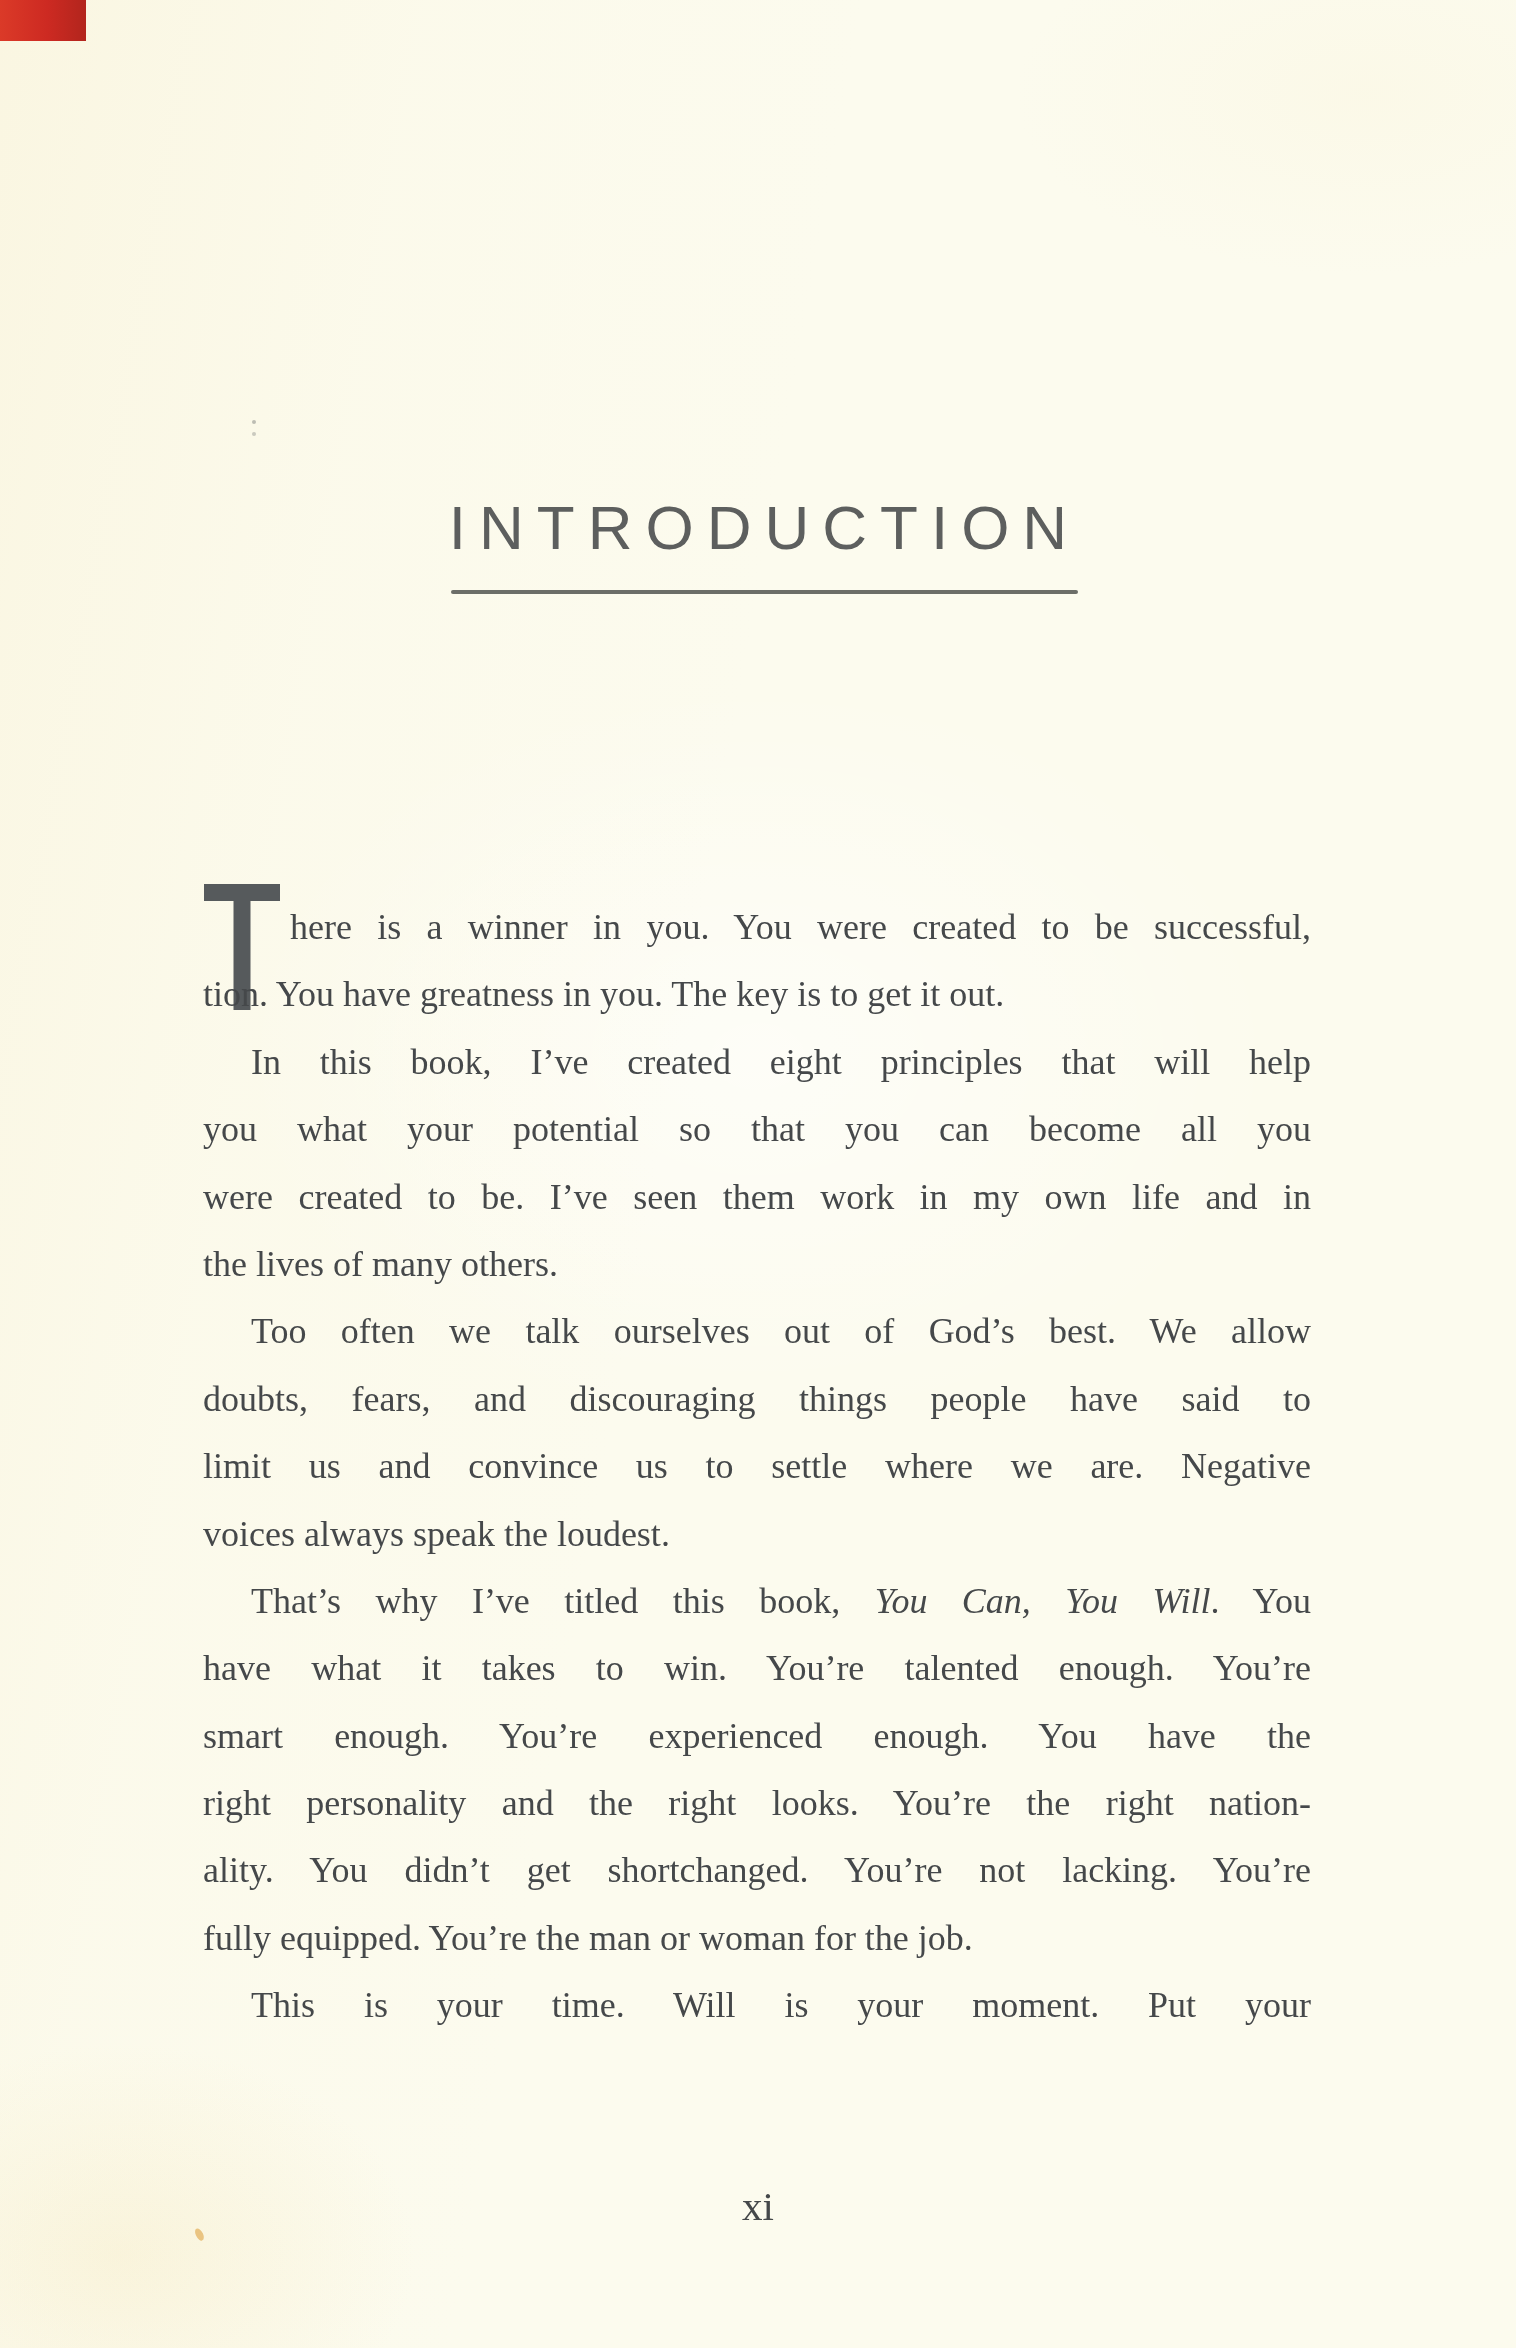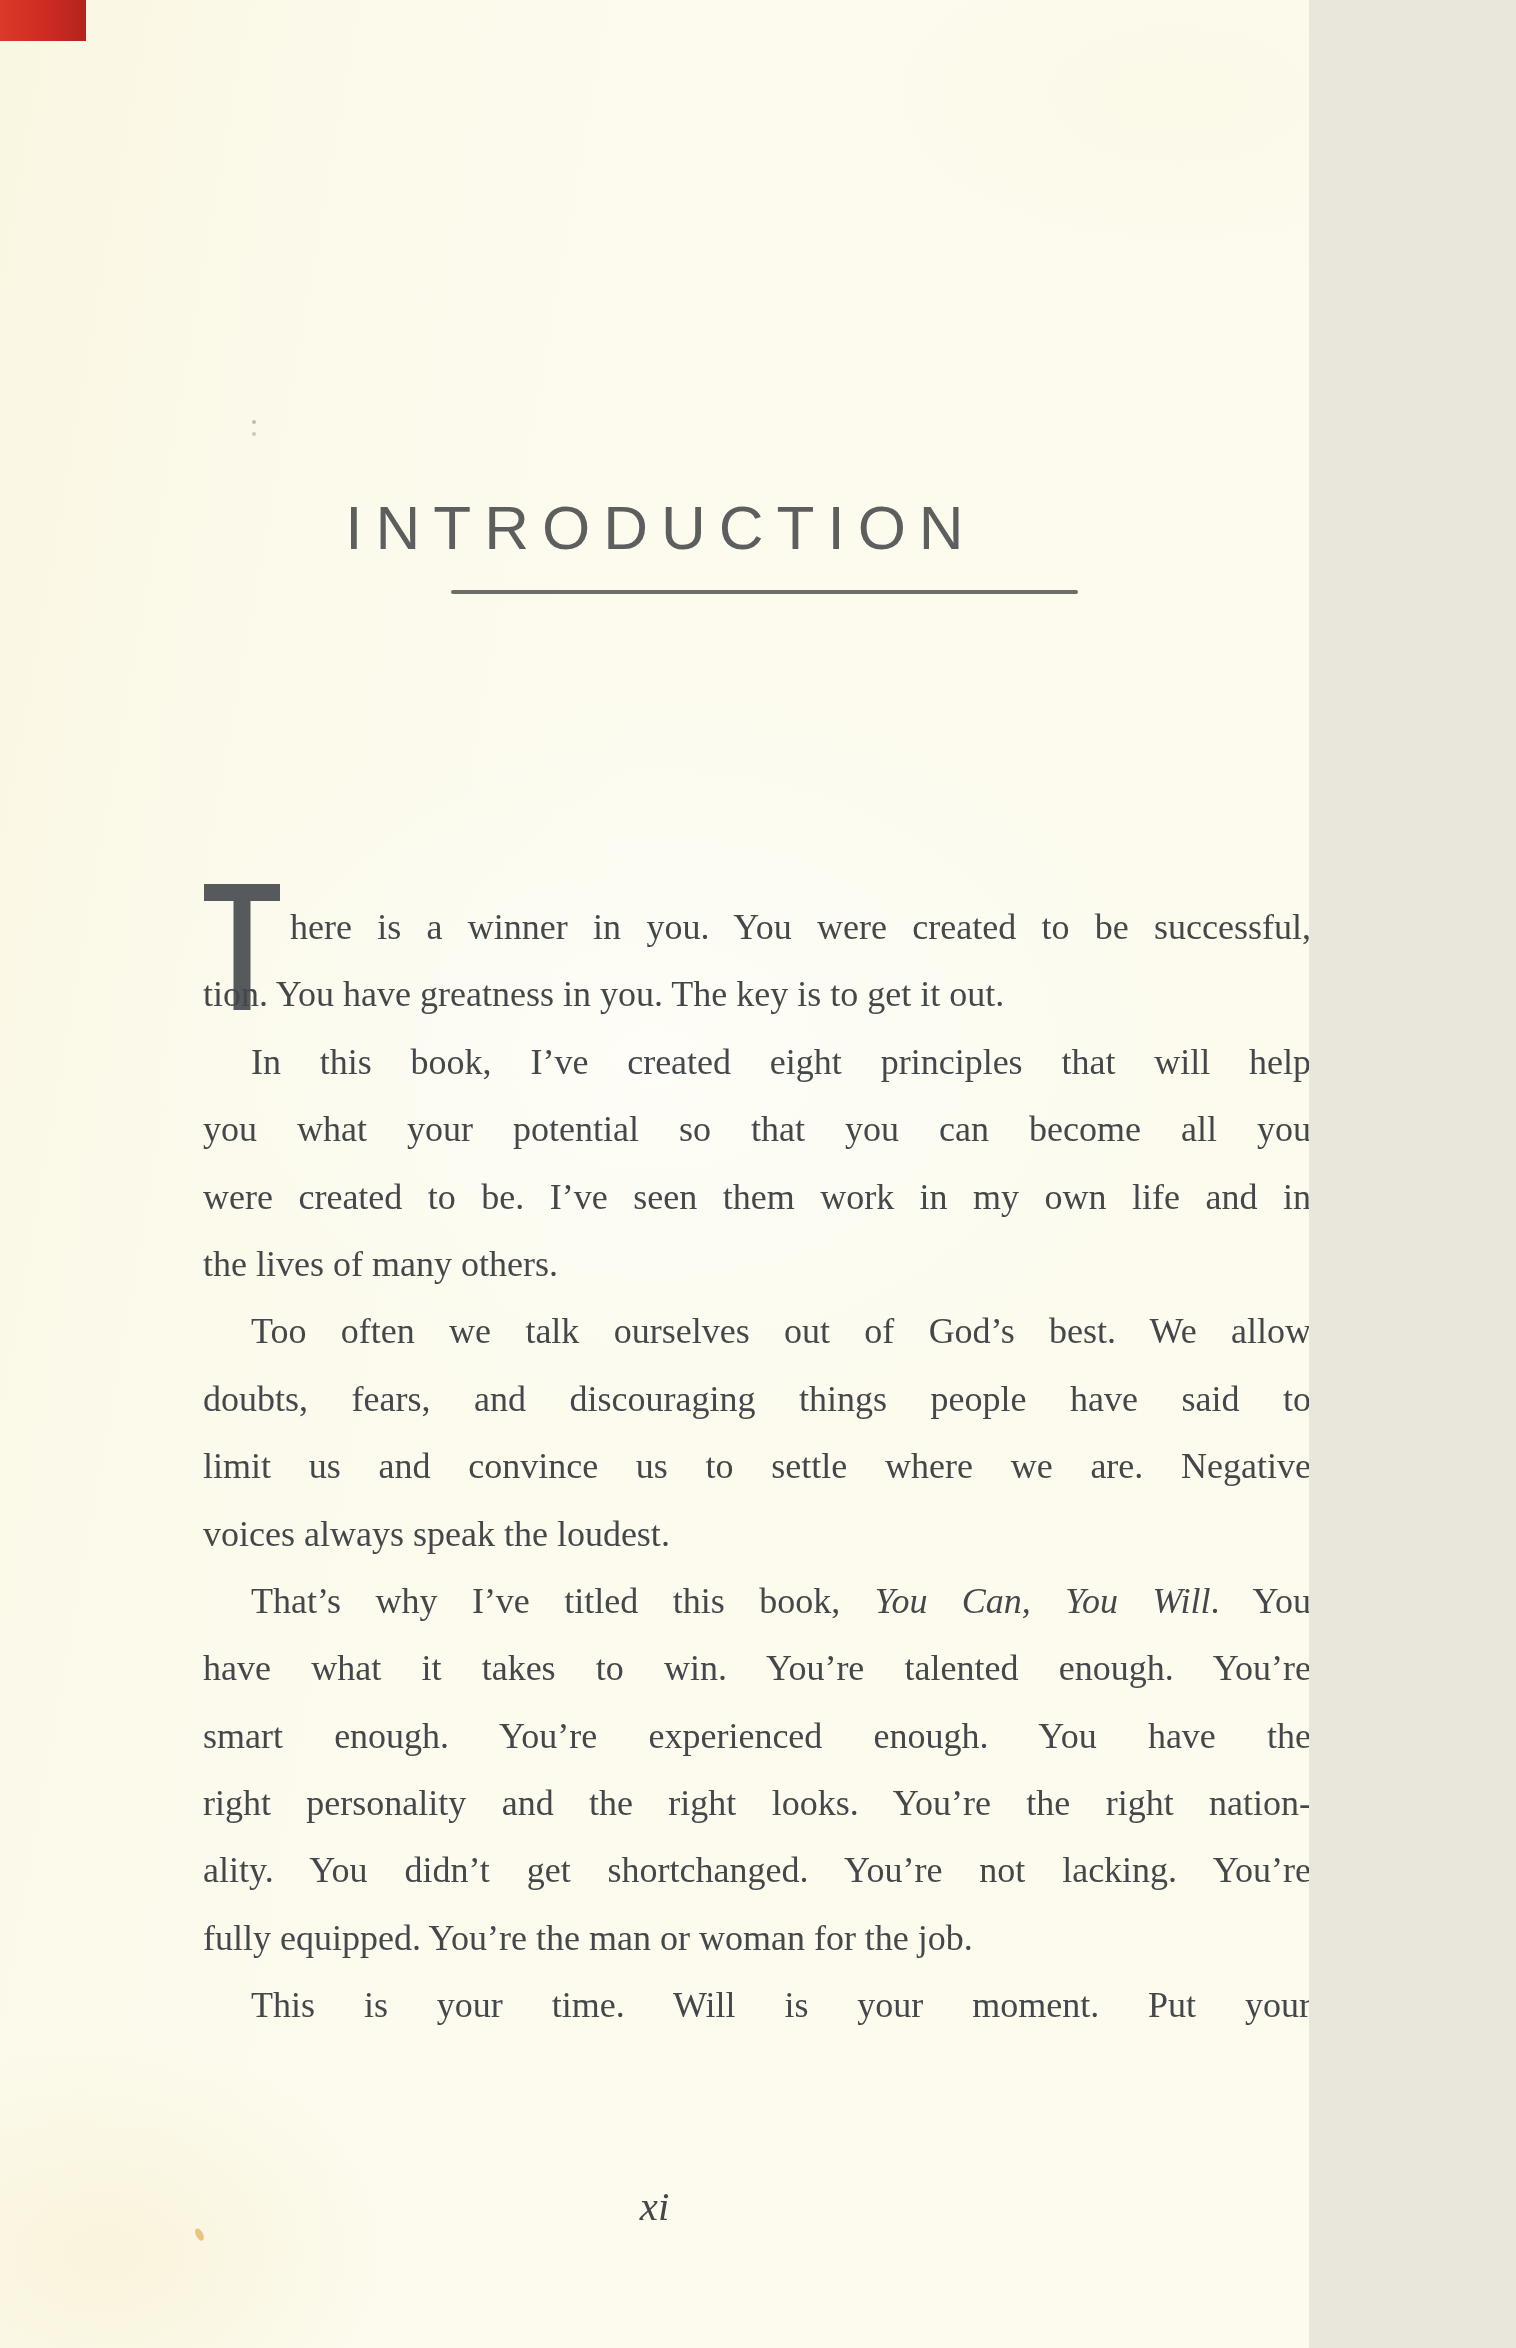--- a/index.html
+++ b/index.html
@@ -1,20 +1,20 @@
 <!DOCTYPE html>
 <html><head>
 <meta charset="utf-8">
 <style>
   html,body { margin:0; padding:0; }
   body { background:#e9e7dc; }
 
   .page {
     position:relative;
-    width:1309px; height:2348px;
+    width:1516px; height:2348px;
     background:var(--bg, #fcfbee);
     overflow:hidden;
     font-family:"Liberation Serif", serif;
   }
   
   .page::before {
     content:"";
     position:absolute; inset:0;
     background:
       linear-gradient(100deg, rgba(248,241,213,0.50) 0%, rgba(248,241,213,0.12) 22%, rgba(255,255,255,0) 45%),
@@ -66,21 +66,20 @@
   }
   .line { height:67.4px; }
   .line.justify { text-align:justify; text-justify:inter-word; text-align-last:justify; }
   .line.indent { padding-left:48px; }
   .line.after-dropcap { padding-left:87px; }
   .line .it { font-style:italic; }
 
   .page-number {
     position:absolute; top:2182px; left:0; right:0;
     text-align:center;
-    font-style:italic;
     font-size:41px;
     color:var(--text, #45484a);
   }
 
   .speck {
     position:absolute; left:196px; top:2228px;
     width:7px; height:13px;
     background:#dd9a33; opacity:0.55;
     border-radius:45% 55% 50% 50%;
     transform:rotate(-25deg);

